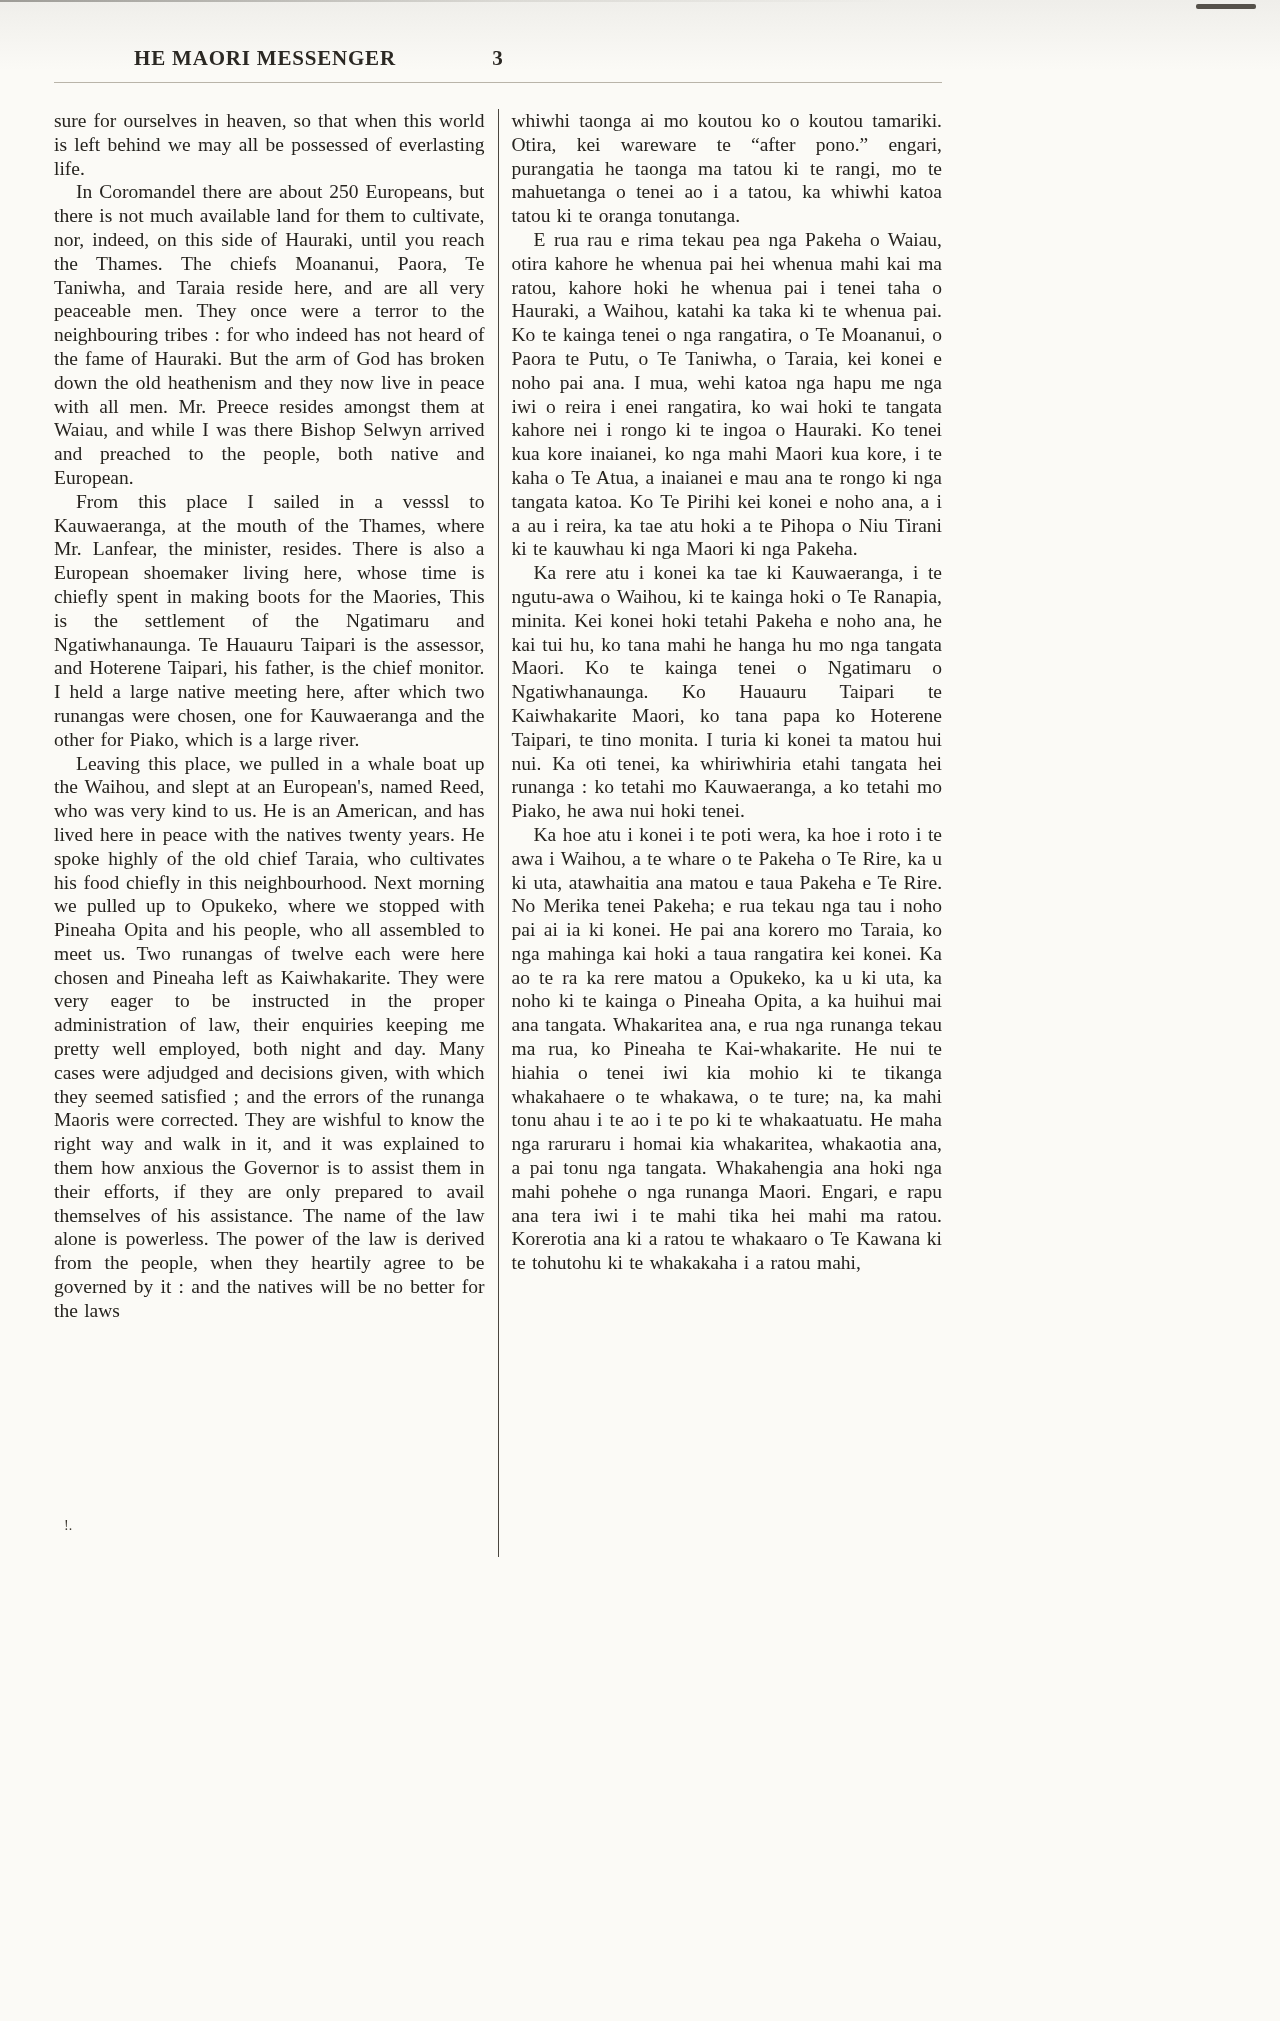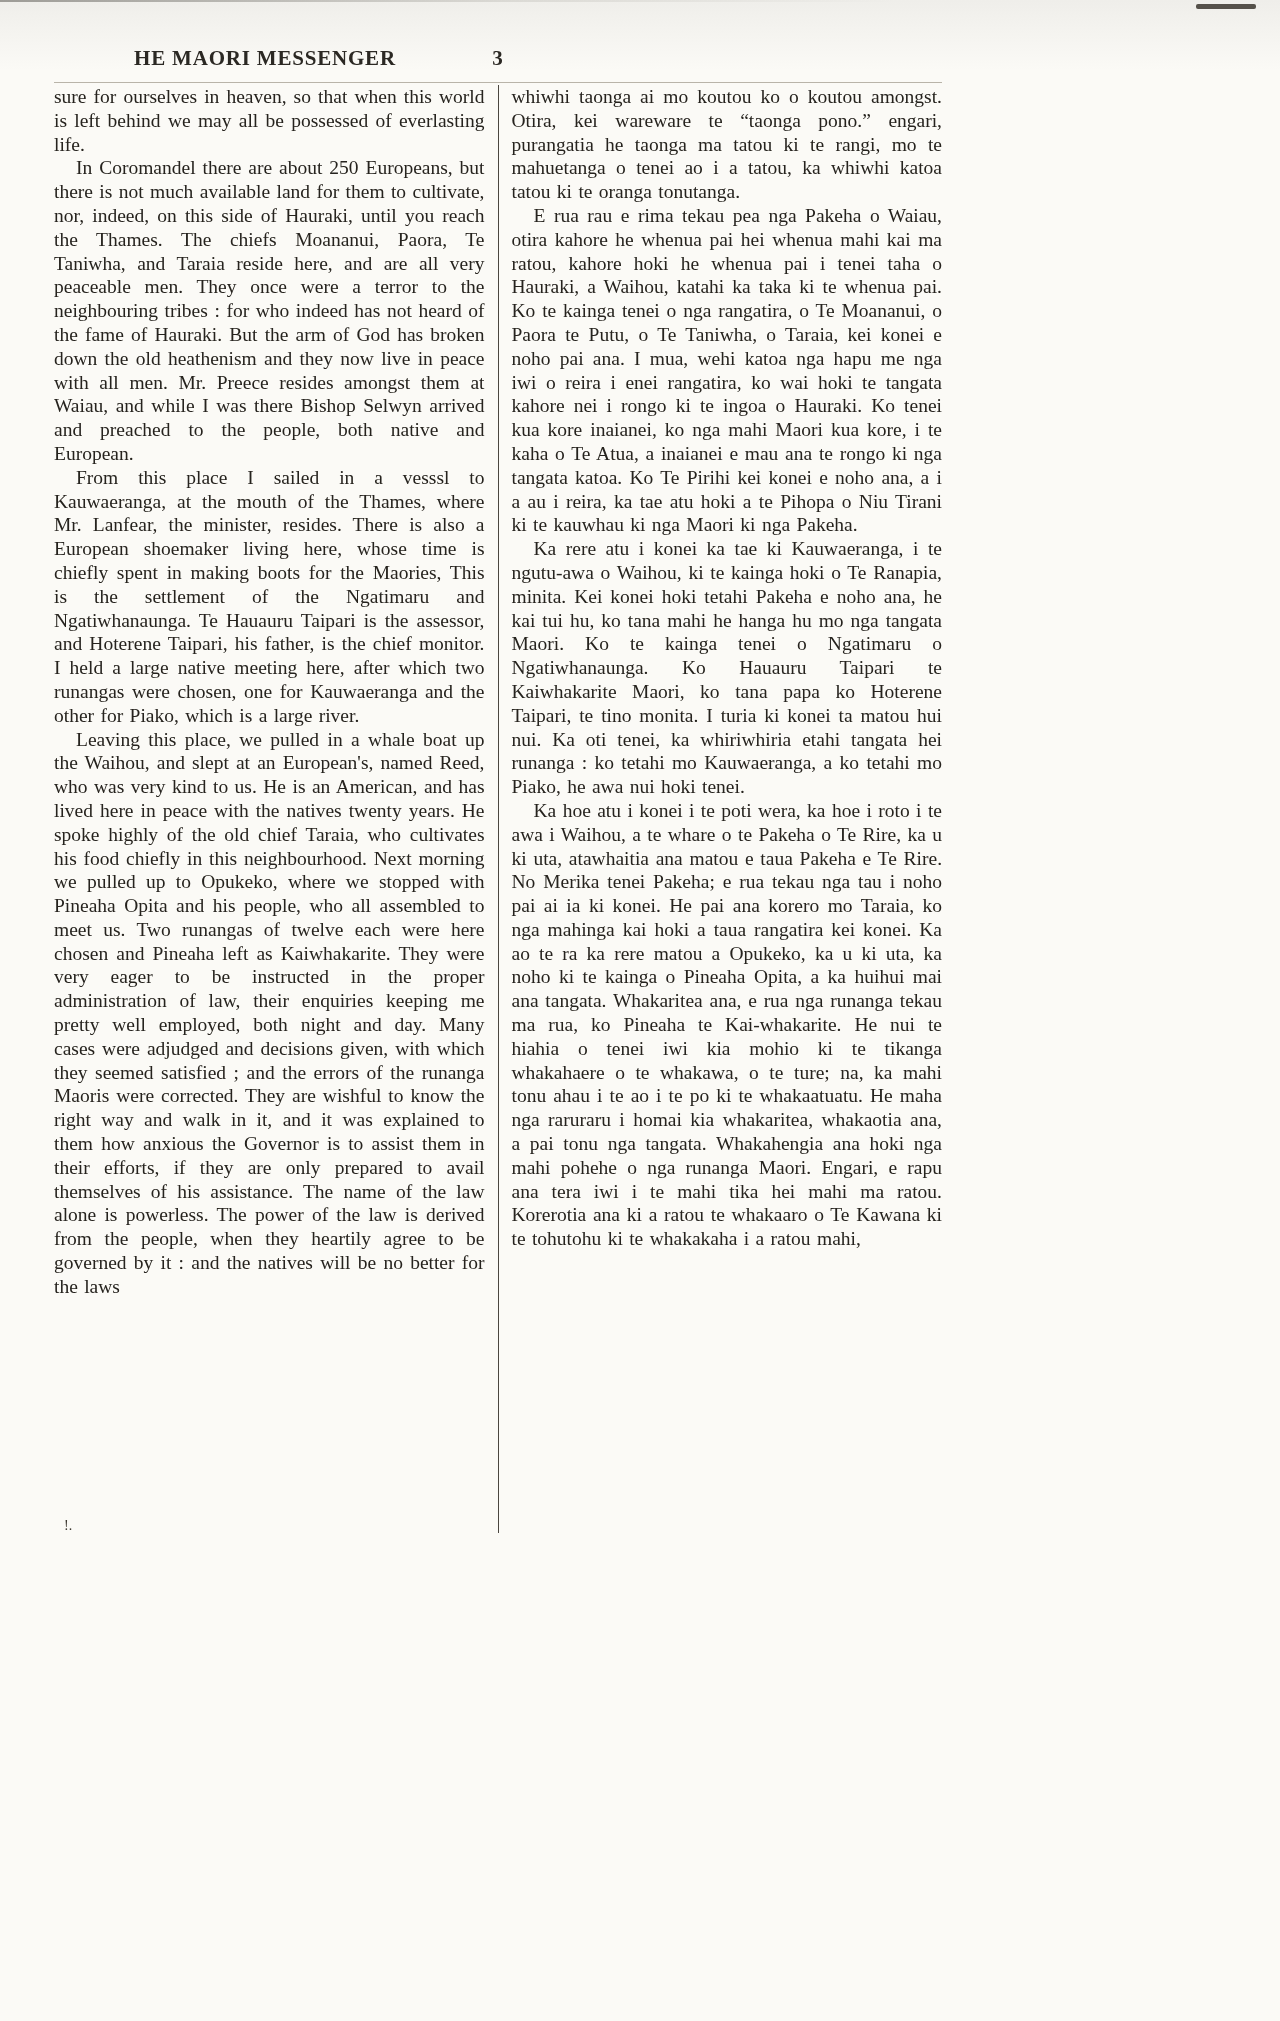--- a/index.html
+++ b/index.html
@@ -52,21 +52,21 @@
   .mh-left, .mh-right, .mh-num {
     text-align: center;
     white-space: nowrap;
   }
   .head-rule {
     border-top: 1px solid #b9b4a9;
     margin-top: 11px;
   }
   .cols {
     display: flex;
-    margin-top: 2px;
+    margin-top: 26px;
     min-height: 1448px;
     align-items: stretch;
   }
   .col {
     flex: 1;
     font-size: 19.5px;
     line-height: 23.8px;
     text-align: justify;
     color: #26231e;
   }
@@ -113,21 +113,21 @@
       <div class="col left">
         <p class="cont">sure for ourselves in heaven, so that when this world is left behind we may all be possessed of everlasting life.</p>
         <p>In Coromandel there are about 250 Europeans, but there is not much available land for them to cultivate, nor, indeed, on this side of Hauraki, until you reach the Thames. The chiefs Moananui, Paora, Te Taniwha, and Taraia reside here, and are all very peaceable men. They once were a terror to the neighbouring tribes : for who indeed has not heard of the fame of Hauraki. But the arm of God has broken down the old heathenism and they now live in peace with all men. Mr. Preece resides amongst them at Waiau, and while I was there Bishop Selwyn arrived and preached to the people, both native and European.</p>
         <p>From this place I sailed in a vesssl to Kauwaeranga, at the mouth of the Thames, where Mr. Lanfear, the minister, resides. There is also a European shoemaker living here, whose time is chiefly spent in making boots for the Maories, This is the settlement of the Ngatimaru and Ngatiwhanaunga. Te Hauauru Taipari is the assessor, and Hoterene Taipari, his father, is the chief monitor. I held a large native meeting here, after which two runangas were chosen, one for Kauwaeranga and the other for Piako, which is a large river.</p>
         <p>Leaving this place, we pulled in a whale boat up the Waihou, and slept at an European's, named Reed, who was very kind to us. He is an American, and has lived here in peace with the natives twenty years. He spoke highly of the old chief Taraia, who cultivates his food chiefly in this neighbourhood. Next morning we pulled up to Opukeko, where we stopped with Pineaha Opita and his people, who all assembled to meet us. Two runangas of twelve each were here chosen and Pineaha left as Kaiwhakarite. They were very eager to be instructed in the proper administration of law, their enquiries keeping me pretty well employed, both night and day. Many cases were adjudged and decisions given, with which they seemed satisfied ; and the errors of the runanga Maoris were corrected. They are wishful to know the right way and walk in it, and it was explained to them how anxious the Governor is to assist them in their efforts, if they are only prepared to avail themselves of his assistance. The name of the law alone is powerless. The power of the law is derived from the people, when they heartily agree to be governed by it : and the natives will be no better for the laws</p>
       </div>
 
       <div class="divider"></div>
 
       <div class="col right">
-        <p class="cont">whiwhi taonga ai mo koutou ko o koutou amongst. Otira, kei wareware te “taonga pono.” engari, purangatia he taonga ma tatou ki te rangi, mo te mahuetanga o tenei ao i a tatou, ka whiwhi katoa tatou ki te oranga tonutanga.</p>
+        <p class="cont">whiwhi taonga ai mo koutou ko o koutou tamariki. Otira, kei wareware te “after pono.” engari, purangatia he taonga ma tatou ki te rangi, mo te mahuetanga o tenei ao i a tatou, ka whiwhi katoa tatou ki te oranga tonutanga.</p>
         <p>E rua rau e rima tekau pea nga Pakeha o Waiau, otira kahore he whenua pai hei whenua mahi kai ma ratou, kahore hoki he whenua pai i tenei taha o Hauraki, a Waihou, katahi ka taka ki te whenua pai. Ko te kainga tenei o nga rangatira, o Te Moananui, o Paora te Putu, o Te Taniwha, o Taraia, kei konei e noho pai ana. I mua, wehi katoa nga hapu me nga iwi o reira i enei rangatira, ko wai hoki te tangata kahore nei i rongo ki te ingoa o Hauraki. Ko tenei kua kore inaianei, ko nga mahi Maori kua kore, i te kaha o Te Atua, a inaianei e mau ana te rongo ki nga tangata katoa. Ko Te Pirihi kei konei e noho ana, a i a au i reira, ka tae atu hoki a te Pihopa o Niu Tirani ki te kauwhau ki nga Maori ki nga Pakeha.</p>
         <p>Ka rere atu i konei ka tae ki Kauwaeranga, i te ngutu-awa o Waihou, ki te kainga hoki o Te Ranapia, minita. Kei konei hoki tetahi Pakeha e noho ana, he kai tui hu, ko tana mahi he hanga hu mo nga tangata Maori. Ko te kainga tenei o Ngatimaru o Ngatiwhanaunga. Ko Hauauru Taipari te Kaiwhakarite Maori, ko tana papa ko Hoterene Taipari, te tino monita. I turia ki konei ta matou hui nui. Ka oti tenei, ka whiriwhiria etahi tangata hei runanga : ko tetahi mo Kauwaeranga, a ko tetahi mo Piako, he awa nui hoki tenei.</p>
         <p>Ka hoe atu i konei i te poti wera, ka hoe i roto i te awa i Waihou, a te whare o te Pakeha o Te Rire, ka u ki uta, atawhaitia ana matou e taua Pakeha e Te Rire. No Merika tenei Pakeha; e rua tekau nga tau i noho pai ai ia ki konei. He pai ana korero mo Taraia, ko nga mahinga kai hoki a taua rangatira kei konei. Ka ao te ra ka rere matou a Opukeko, ka u ki uta, ka noho ki te kainga o Pineaha Opita, a ka huihui mai ana tangata. Whakaritea ana, e rua nga runanga tekau ma rua, ko Pineaha te Kai-whakarite. He nui te hiahia o tenei iwi kia mohio ki te tikanga whakahaere o te whakawa, o te ture; na, ka mahi tonu ahau i te ao i te po ki te whakaatuatu. He maha nga raruraru i homai kia whakaritea, whakaotia ana, a pai tonu nga tangata. Whakahengia ana hoki nga mahi pohehe o nga runanga Maori. Engari, e rapu ana tera iwi i te mahi tika hei mahi ma ratou. Korerotia ana ki a ratou te whakaaro o Te Kawana ki te tohutohu ki te whakakaha i a ratou mahi,</p>
       </div>
 
     </div>
   </div>
 
   <div class="foot-mark">!.</div>
 </div>

